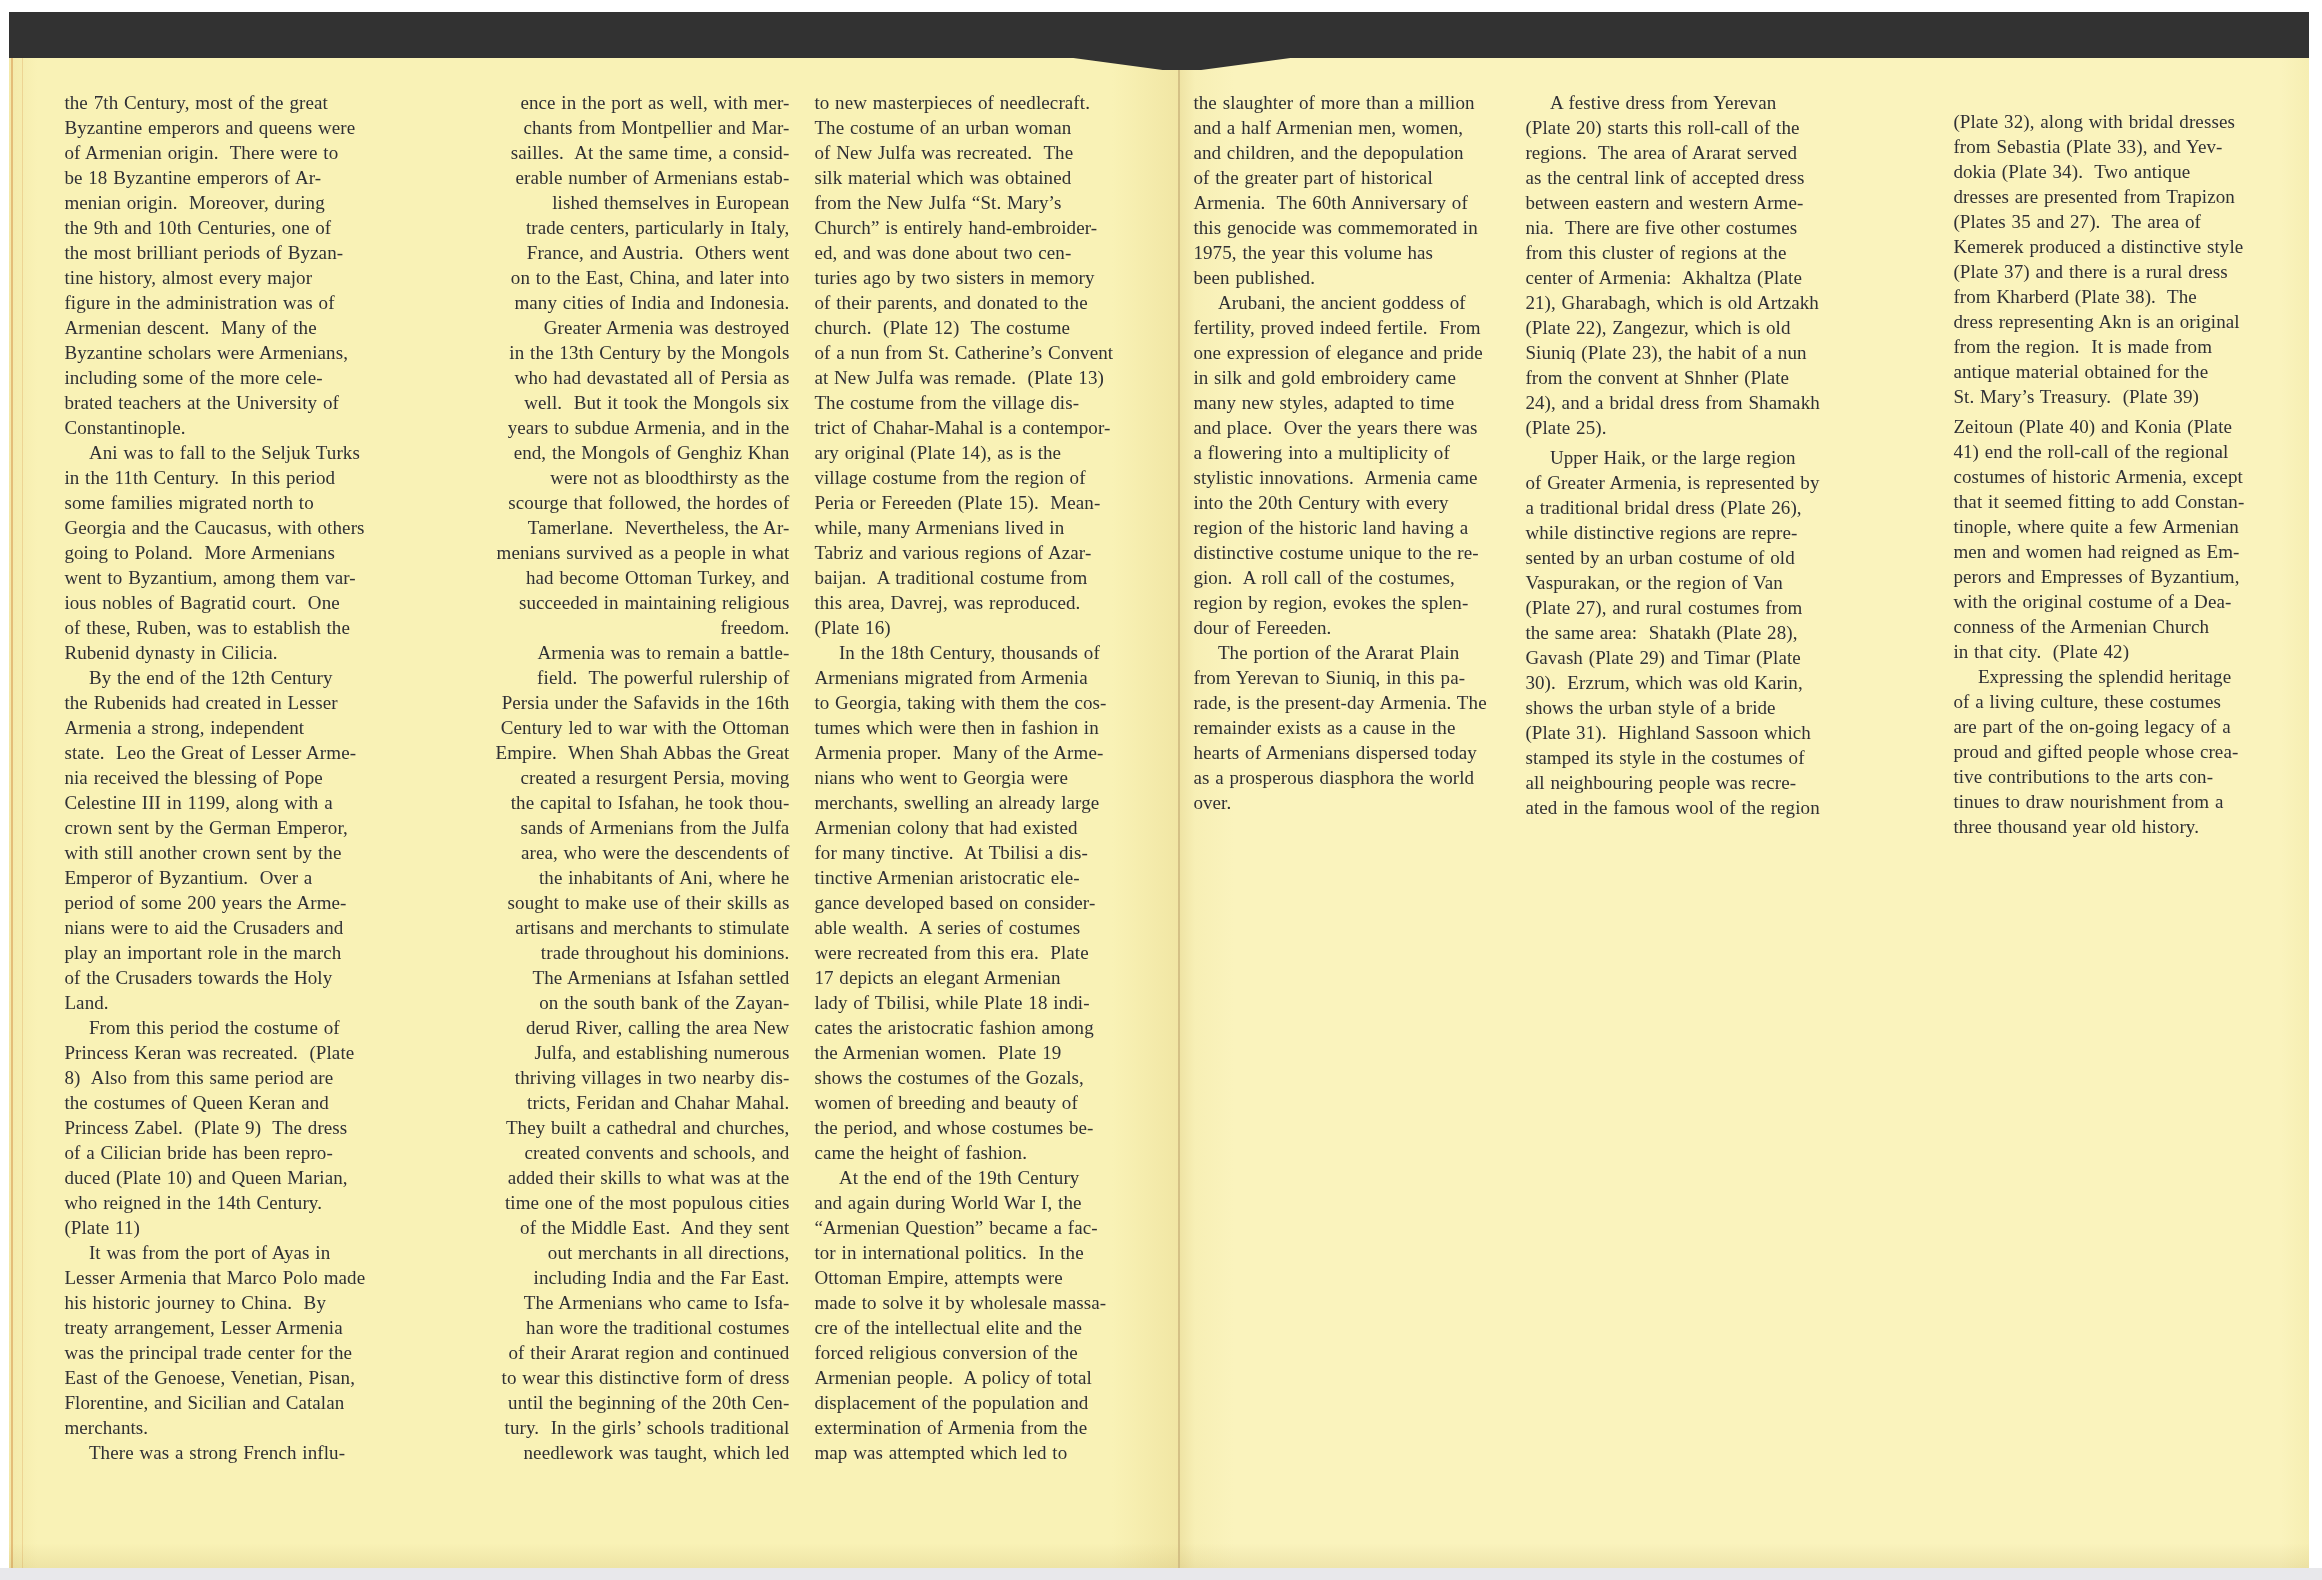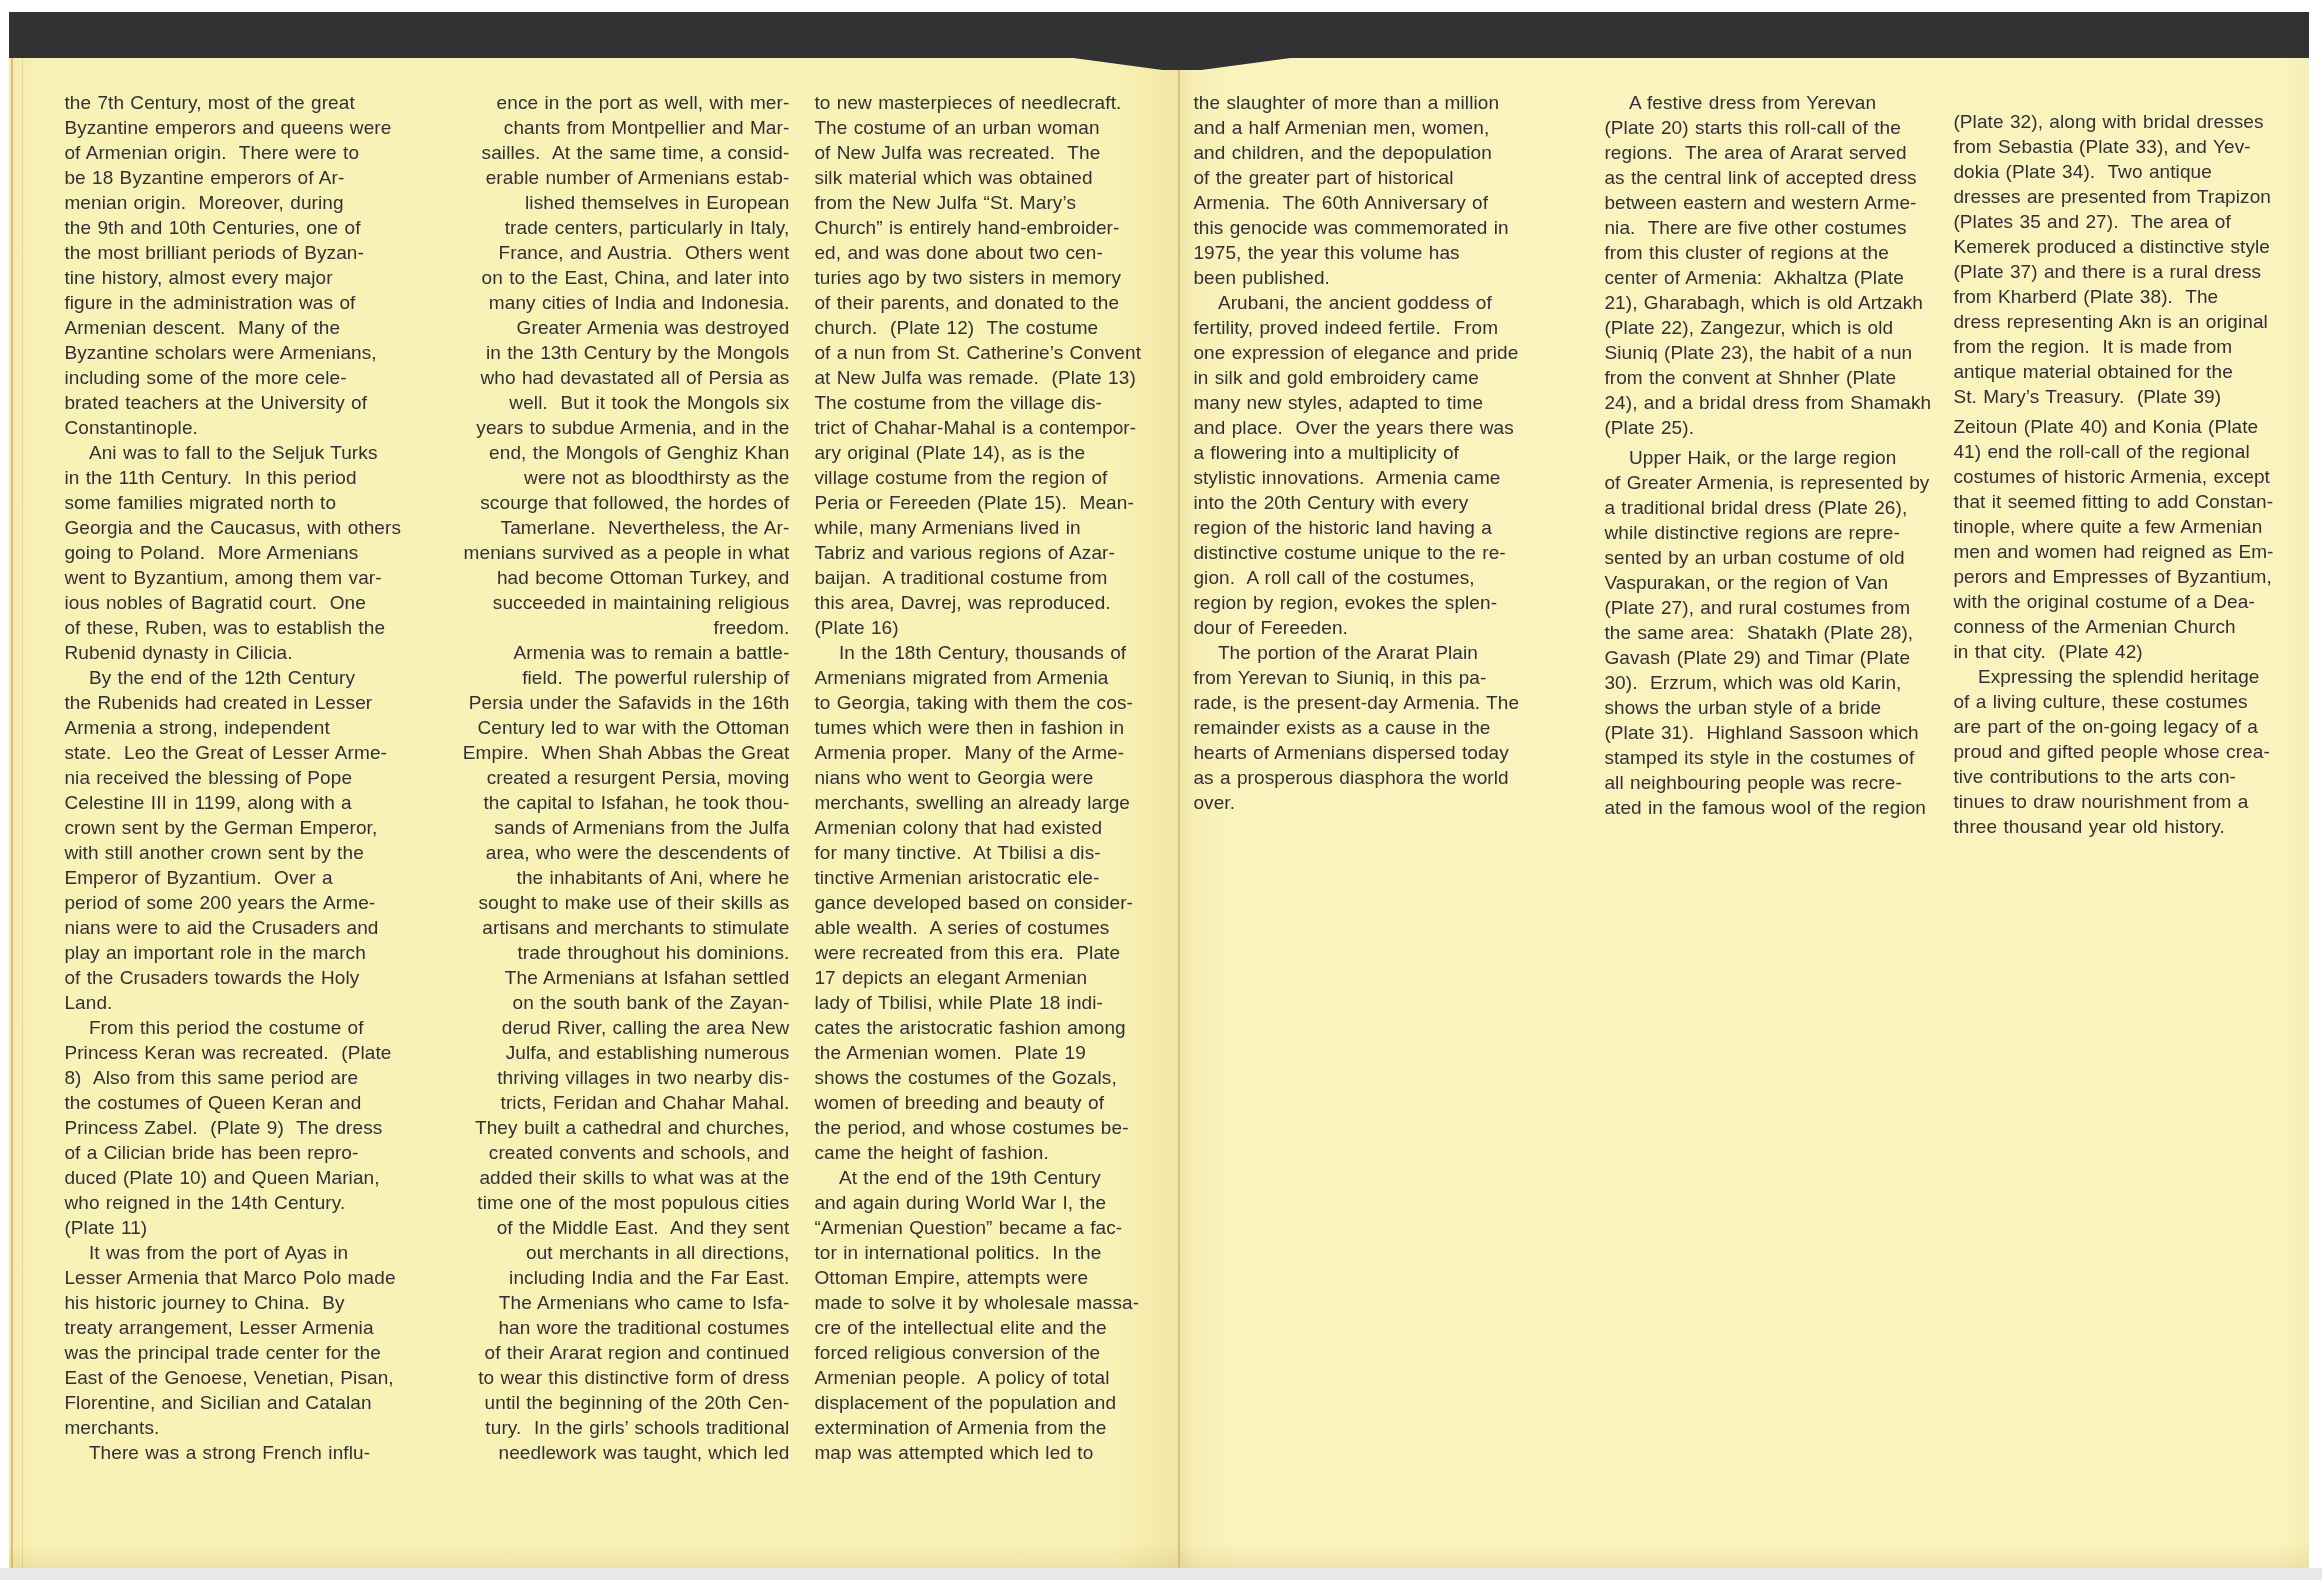--- a/index.html
+++ b/index.html
@@ -2,21 +2,21 @@
 <html style="--backdrop: #ffffff; --top-bar: #323232; --bottom-strip: #e8e8eb; --page-left-bg: #f9f2b6; --page-right-bg: #faf3bd; --gutter-line: #cdb87e; --page-edge-line: #dca55e; --text-color: #303035;font-size:15px"><head>
 <meta charset="utf-8">
 <style>
   html, body { margin: 0; padding: 0; background: #ffffff; }
   .screen {
     position: relative;
     width: 2322px;
     height: 1580px;
     overflow: hidden;
     background: var(--backdrop, #ffffff);
-    font-family: Liberation Sans, sans-serif;
+    font-family: Liberation Serif, serif;
   }
   .top-bar {
     position: absolute;
     left: 9.4px; right: 13px; top: 12.2px; height: 46px;
     background: var(--top-bar, #323232);
   }
   .book {
     position: absolute;
     left: 9.4px; right: 13px; top: 58px; bottom: 12.2px;
   }
@@ -67,21 +67,21 @@
     color: var(--text-color, #303035);
     font-size: 19px;
     line-height: 25px;
     letter-spacing: 0.1px;
     word-spacing: 0.9px;
   }
   .col-1 { left: 55px; }
   .col-2 { left: 424px; text-align: right; }
   .col-3 { left: 805px; }
   .col-4 { left: 1184px; }
-  .col-5 { left: 1595px; }
+  .col-5 { left: 1516px; }
   .col-6 { left: 1944px; margin-top: 19px; }
   .para { margin: 0; }
   .para.space-before { margin-top: 4.7px; }
   .line { white-space: pre; }
   .line.indent { padding-left: 24.5px; }
 </style>
 </head>
 <body>
 
 <div class="screen">

